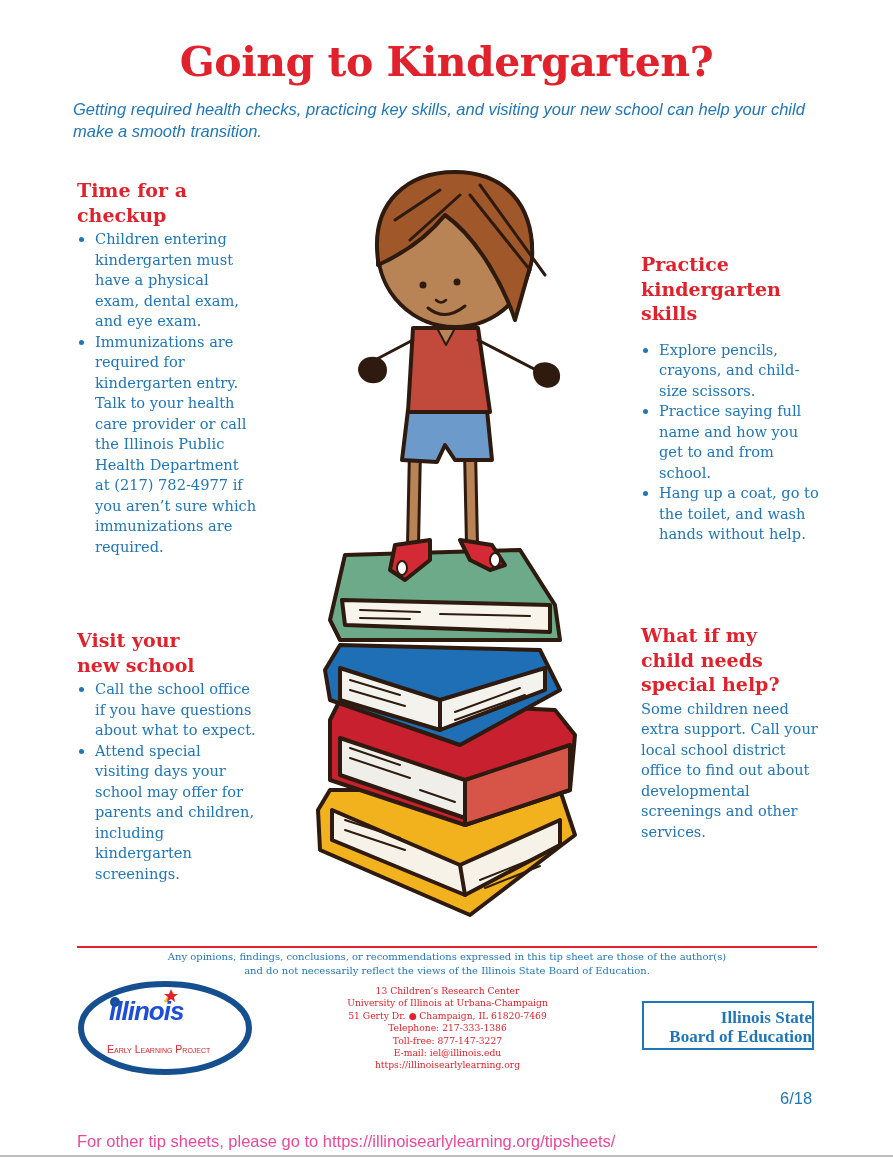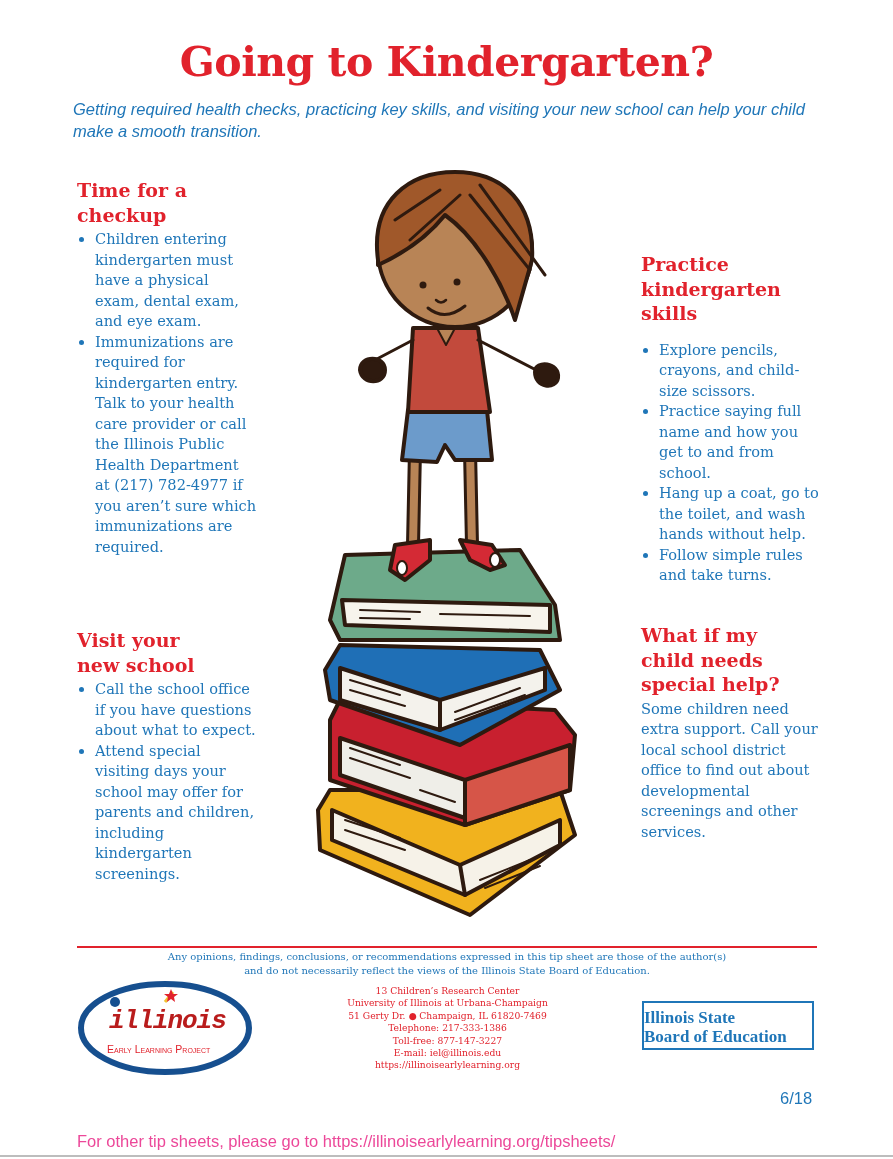--- a/index.html
+++ b/index.html
@@ -12,21 +12,21 @@
   .sec-head{font-family:"DejaVu Serif",serif;font-size:19px;line-height:24.5px;color:#e1222c;margin:0;}
   ul.bullets{list-style:none;margin:0;padding:0;}
   ul.bullets li{position:relative;padding-left:18px;font-family:"DejaVu Serif",serif;font-size:14.6px;line-height:20.5px;color:#1f76b8;}
   ul.bullets li::before{content:"";position:absolute;left:2px;top:8px;width:5px;height:5px;border-radius:50%;background:#1f76b8;}
   .para{font-family:"DejaVu Serif",serif;font-size:14.6px;line-height:20.5px;color:#1f76b8;margin:0;}
   .illustration{position:absolute;left:300px;top:170px;width:300px;height:760px;}
   .footer-rule{position:absolute;left:77px;top:946px;width:740px;height:2px;background:#e1222c;}
   .disclaimer{position:absolute;left:77px;top:950px;width:740px;text-align:center;font-family:"DejaVu Serif",serif;font-size:10px;line-height:14px;color:#1f76b8;}
   .ielp-logo{position:absolute;left:77px;top:980px;width:176px;height:96px;}
   .address{position:absolute;left:330px;top:985px;width:235px;text-align:center;font-family:"DejaVu Serif",serif;font-size:9.2px;line-height:12.4px;color:#e1222c;}
-  .isbe-logo{position:absolute;left:642px;top:1001px;width:172px;height:49px;border:2.5px solid #1f76b8;box-sizing:border-box;text-align:left;font-family:"Liberation Serif",serif;font-weight:bold;font-size:17px;line-height:19px;color:#1f76b8;padding-top:5px;}
+  .isbe-logo{position:absolute;left:642px;top:1001px;width:172px;height:49px;border:2.5px solid #1f76b8;box-sizing:border-box;text-align:right;font-family:"Liberation Serif",serif;font-weight:bold;font-size:17px;line-height:19px;color:#1f76b8;padding-top:5px;}
   .tipsheets{position:absolute;left:77px;top:1132px;font-family:"Liberation Sans",sans-serif;font-size:16.5px;color:#ec4899;}
   .page-num{position:absolute;left:780px;top:1089px;font-family:"Liberation Sans",sans-serif;font-size:16.5px;color:#1f76b8;}
 </style>
 </head>
 <body>
 
 <div class="page">
 
   <h1 class="title" style="margin:0;">Going to Kindergarten?</h1>
   <p class="subtitle" style="margin:0;">Getting required health checks, practicing key skills, and visiting your new school can help your child make a smooth transition.</p>
@@ -56,21 +56,20 @@
   <div class="section" style="left:641px;top:252px;width:180px;">
     <h2 class="sec-head">
       <span>Practice</span><br>
       <span>kindergarten</span><br>
       <span>skills</span>
     </h2>
     <ul class="bullets" style="margin-top:14px;">
       <li>Explore pencils, crayons, and child-size scissors.</li>
       <li>Practice saying full name and how you get to and from school.</li>
       <li>Hang up a coat, go to the toilet, and wash hands without help.</li>
-      <li>Follow simple rules and take turns.</li>
     </ul>
   </div>
 
   <div class="section" style="left:641px;top:623px;width:180px;">
     <h2 class="sec-head">
       <span>What if my</span><br>
       <span>child needs</span><br>
       <span>special help?</span>
     </h2>
     <p class="para" style="margin-top:2px;">Some children need extra support. Call your local school district office to find out about developmental screenings and other services.</p>
@@ -144,21 +143,21 @@
     <div>and do not necessarily reflect the views of the Illinois State Board of Education.</div>
   </div>
 
   <div class="ielp-logo">
     <svg width="176" height="96" viewBox="0 0 176 96">
       <ellipse cx="88" cy="48" rx="84" ry="44" fill="#fff" stroke="#164f8f" stroke-width="6"></ellipse>
       <path d="M88 22 L96 12" stroke="#f1c232" stroke-width="3" fill="none"></path>
       <polygon points="92,14 94,9 96,14 101,14 97,17 98,22 94,19 90,22 91,17 87,14" fill="#e1222c"></polygon>
       <circle cx="38" cy="22" r="5" fill="#164f8f"></circle>
     </svg>
-    <div style="position:absolute;left:32px;top:26px;font-family:Liberation Mono, monospace;font-style:italic;font-weight:bold;font-size:26px;color:#b91c1c;letter-spacing:-1px;">illinois</div>
+    <div style="position:absolute;left:32px;top:16px;font-family:Liberation Sans, sans-serif;font-style:italic;font-weight:bold;font-size:26px;color:#1d4ed8;letter-spacing:-1px;">illinois</div>
     <div style="position:absolute;left:30px;top:63px;font-family:Liberation Sans, sans-serif;font-variant:small-caps;font-size:10.5px;color:#e1222c;">Early Learning Project</div>
   </div>
 
   <div class="address">
     <div>13 Children’s Research Center</div>
     <div>University of Illinois at Urbana-Champaign</div>
     <div>51 Gerty Dr. ● Champaign, IL 61820-7469</div>
     <div>Telephone: 217-333-1386</div>
     <div>Toll-free: 877-147-3227</div>
     <div>E-mail: iel@illinois.edu</div>

